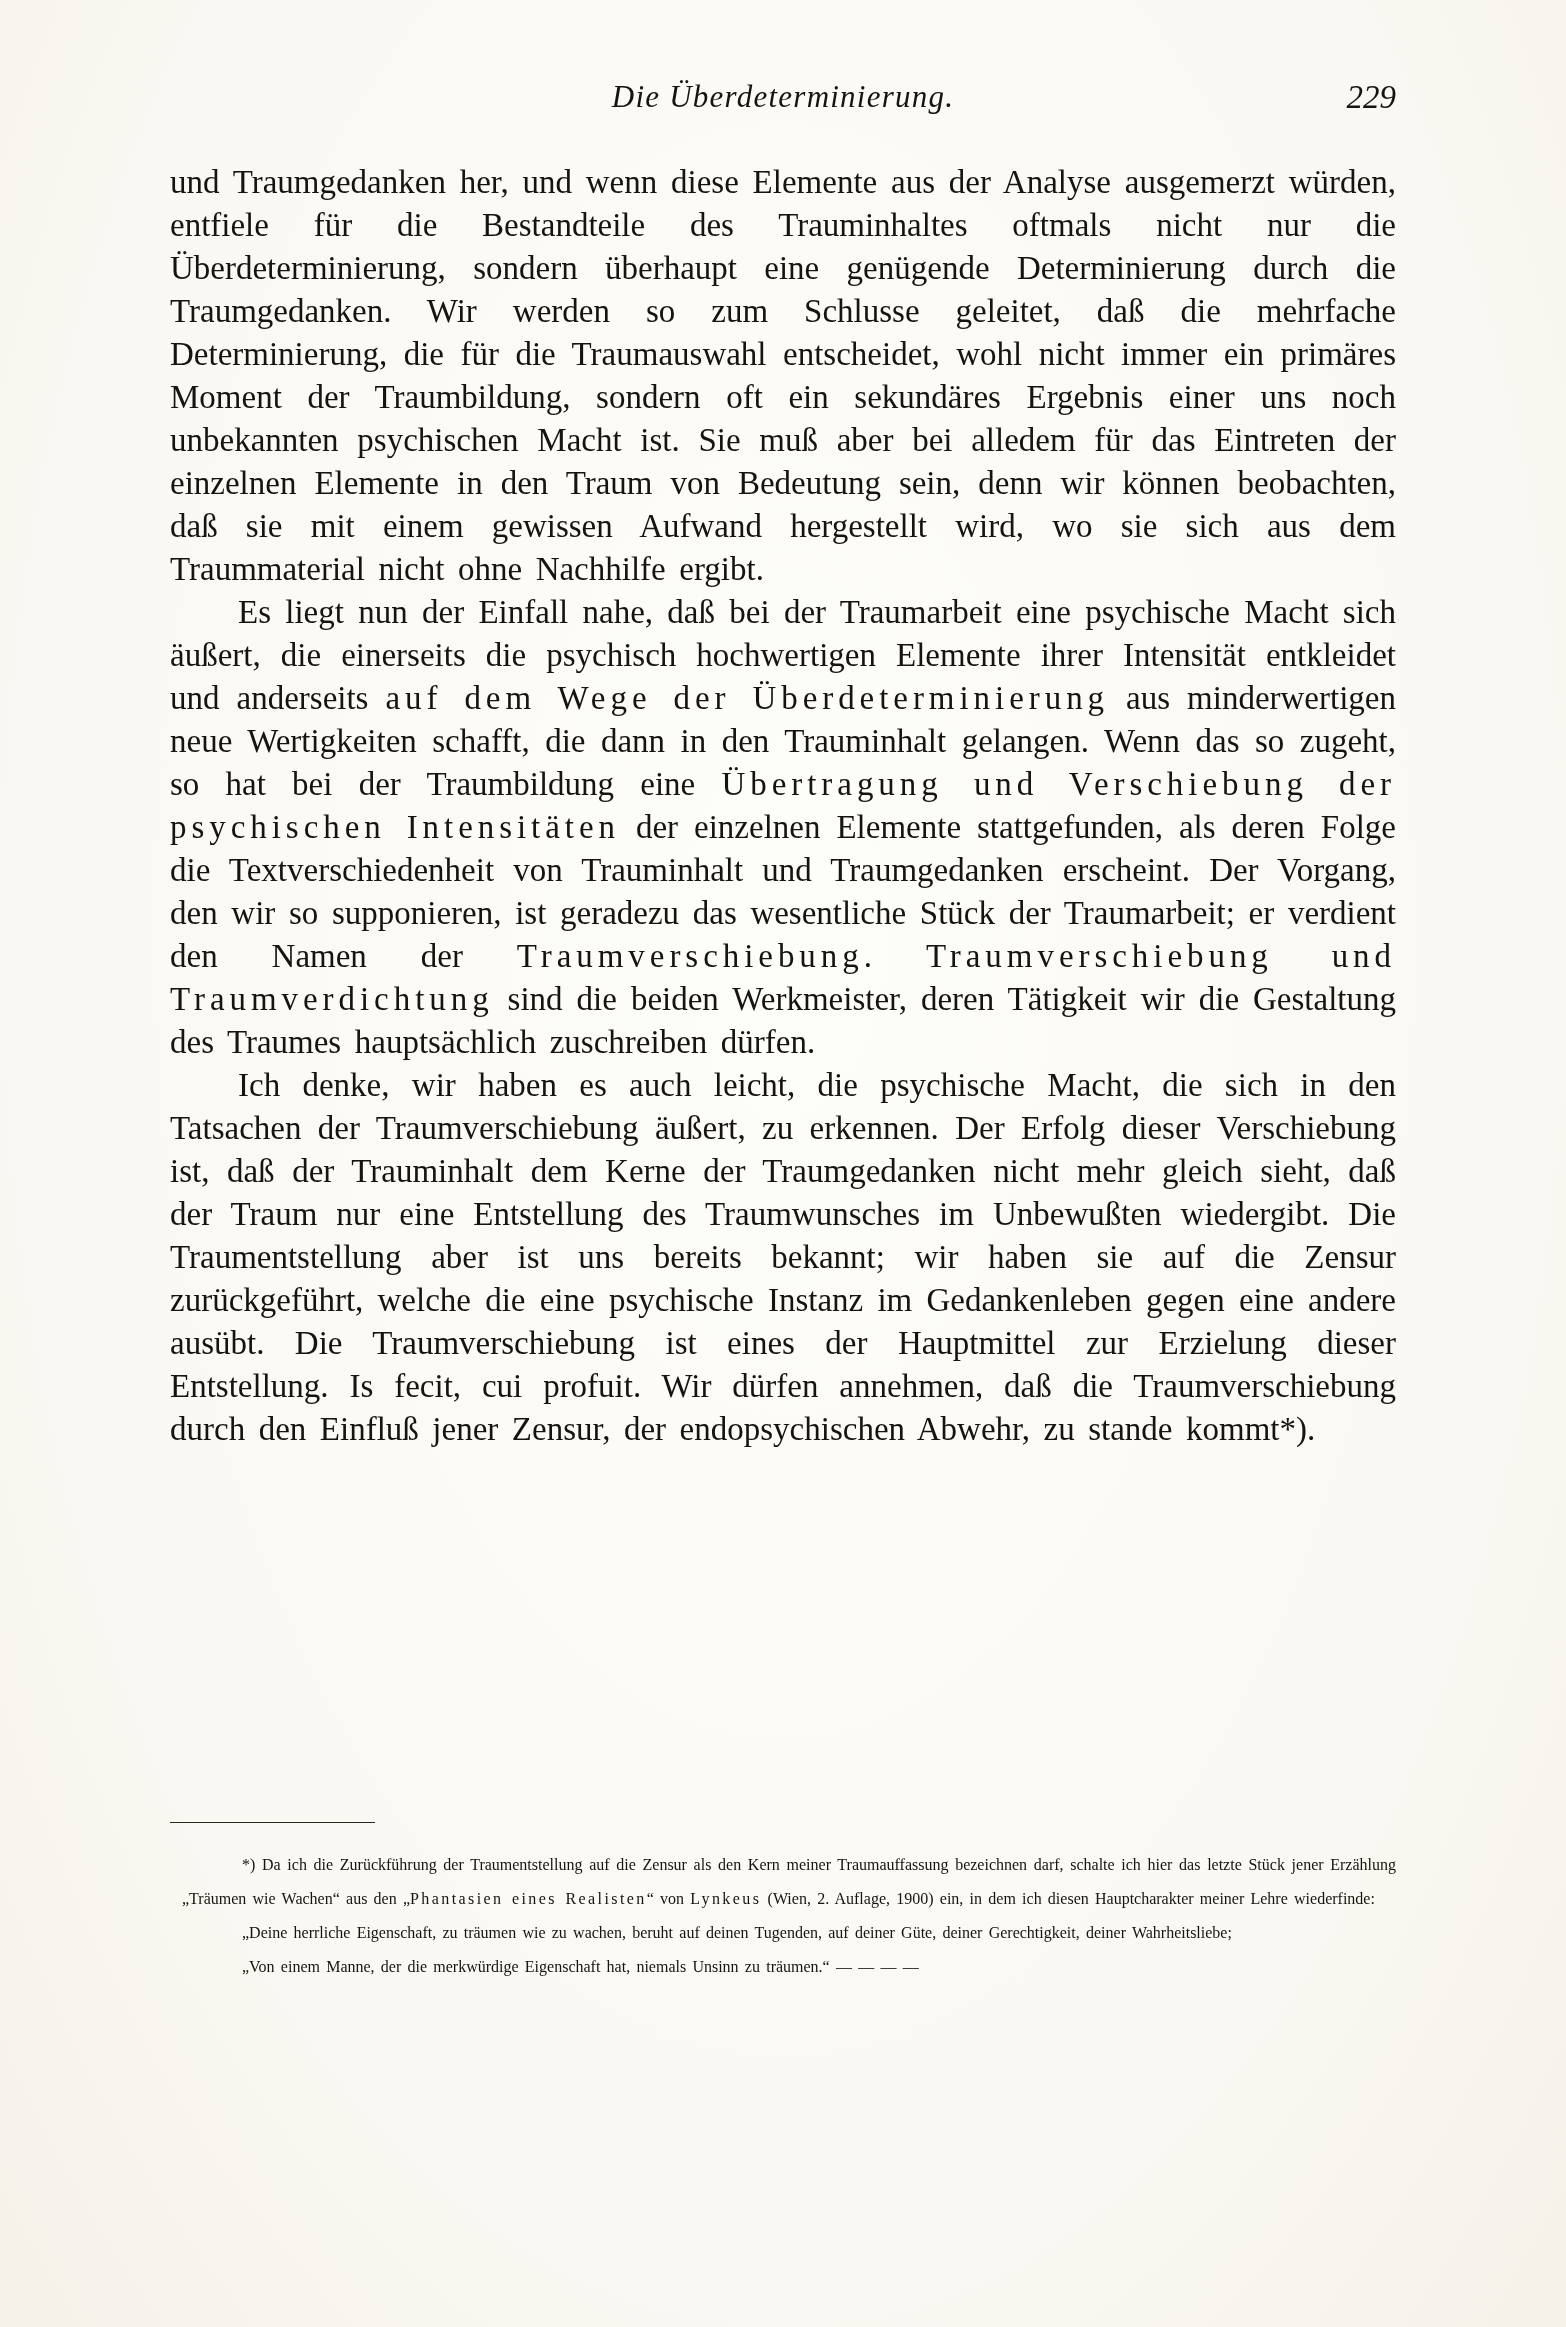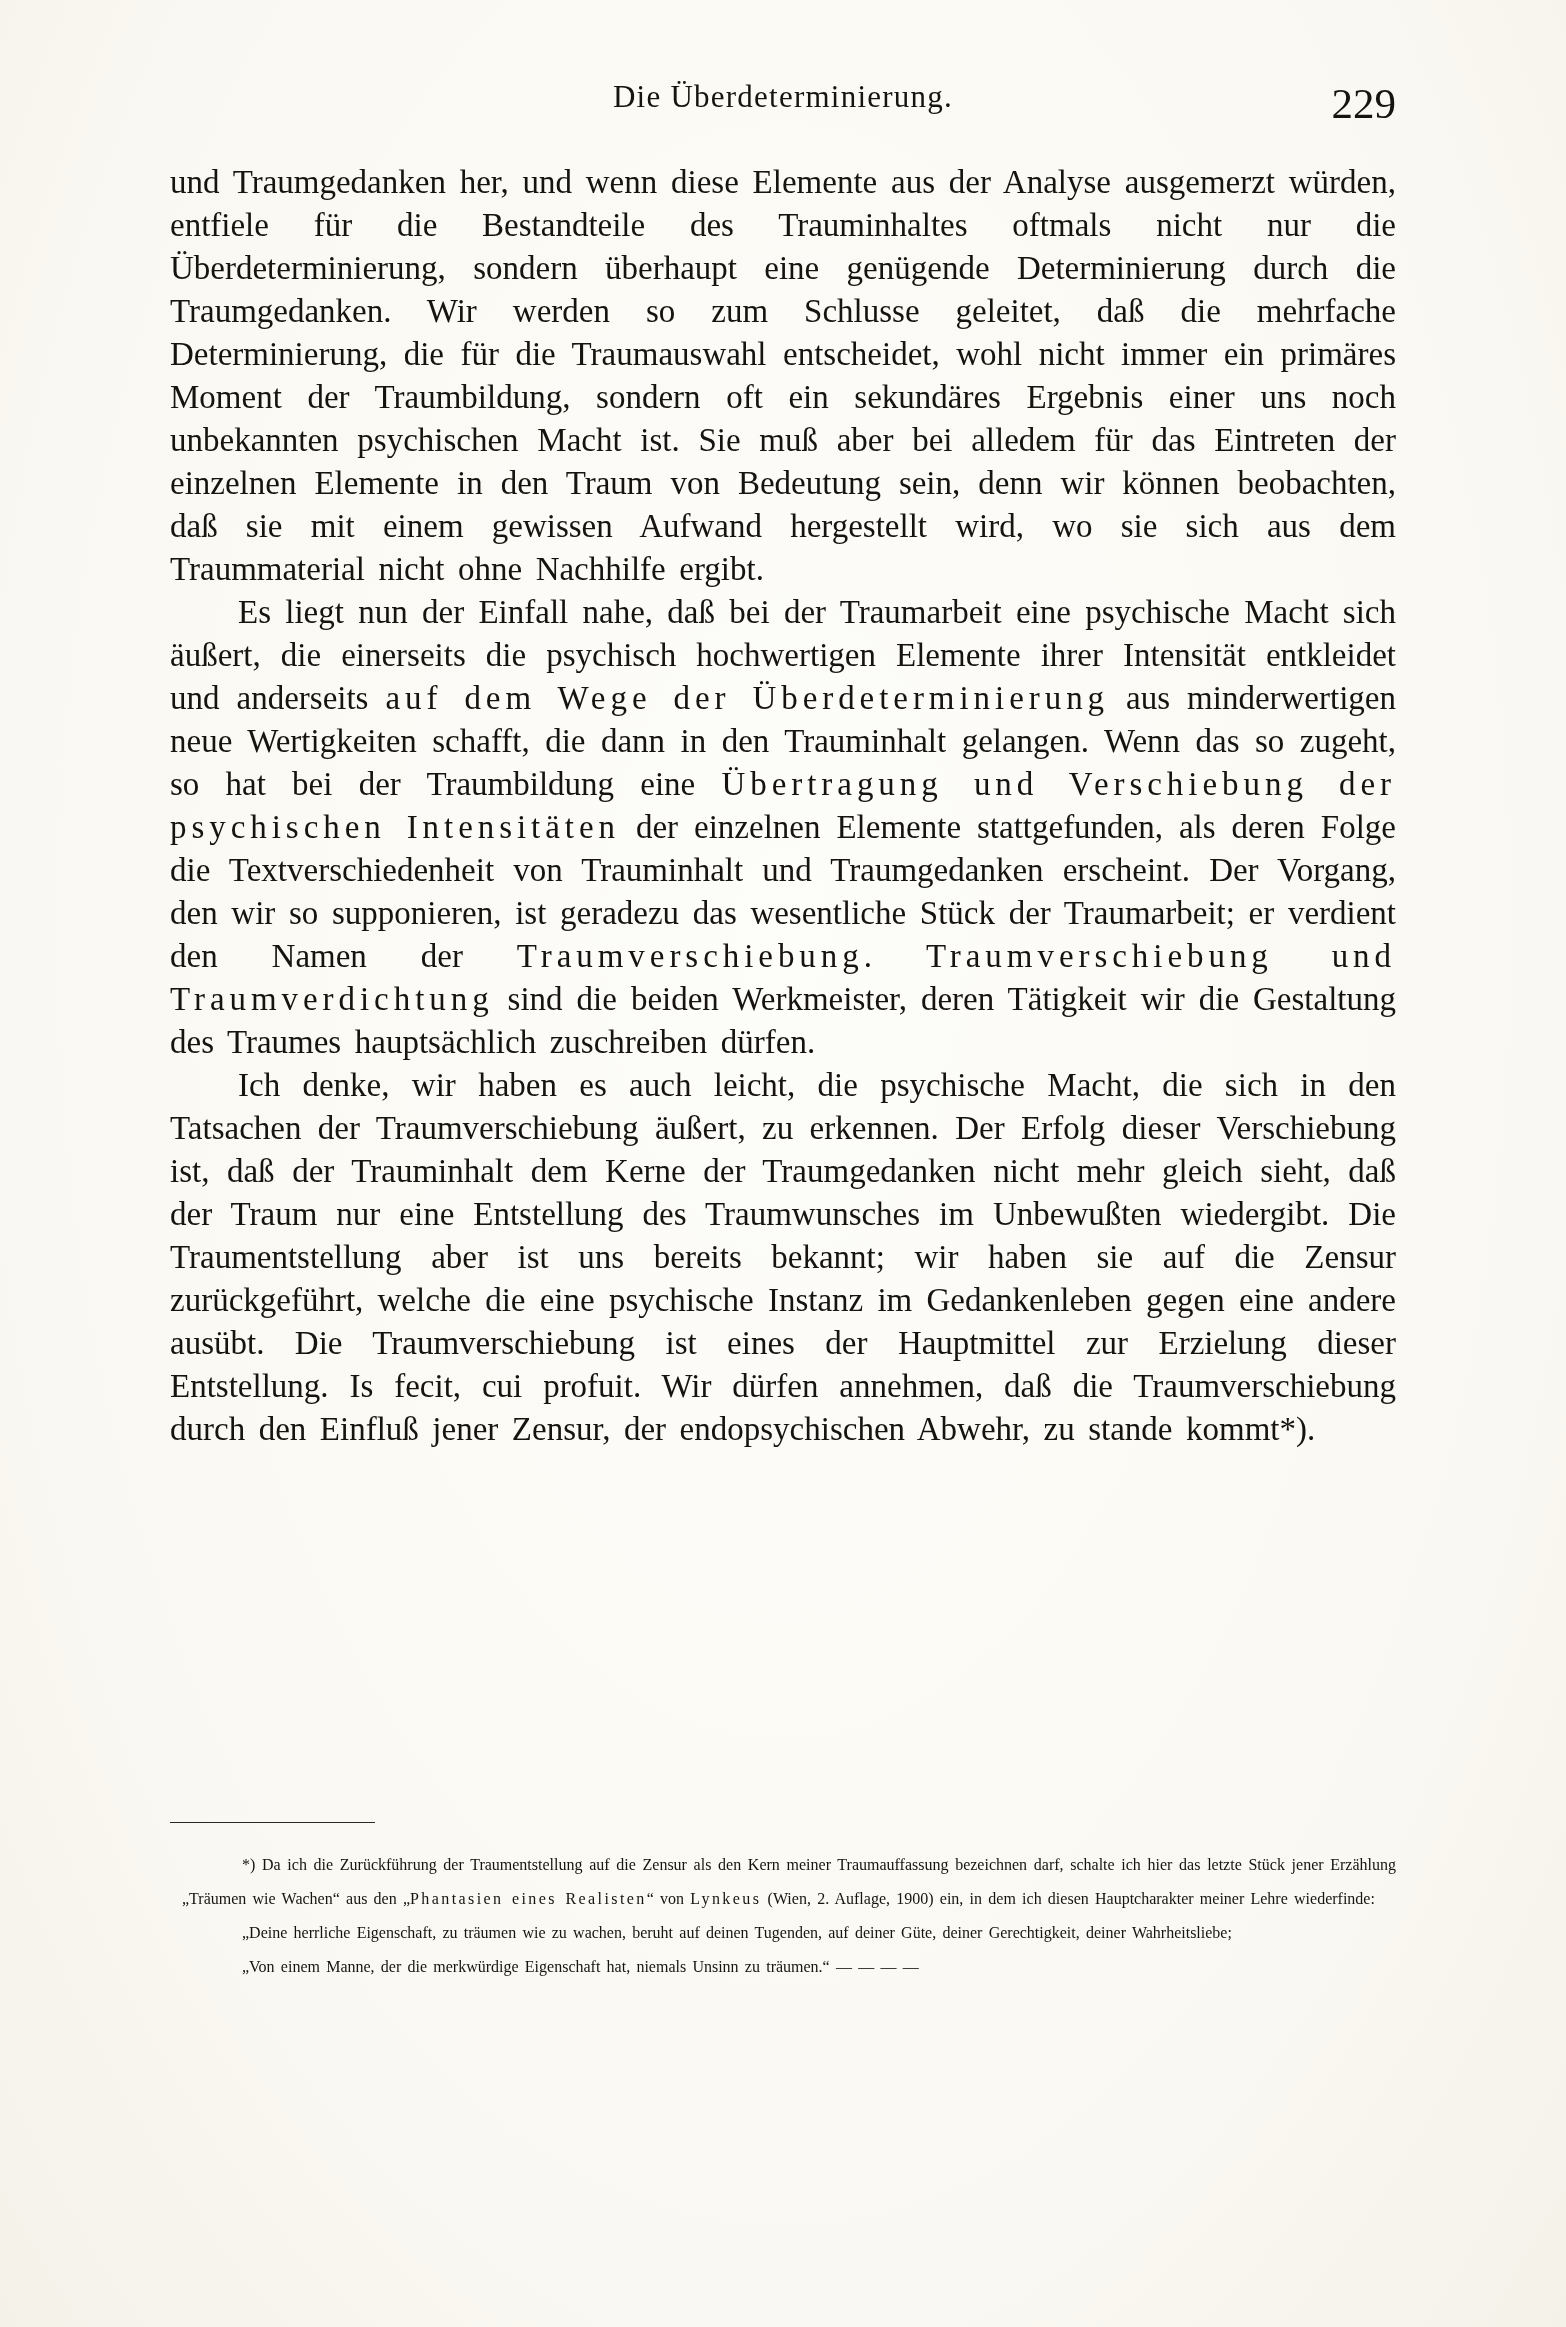--- a/index.html
+++ b/index.html
@@ -18,32 +18,33 @@
   .content {
     position: absolute;
     left: 170px;
     top: 79px;
     width: 1226px;
   }
   .page-header {
     position: relative;
     height: 41px;
     margin-bottom: 41px;
+    font-style: italic;
   }
   .running-title {
     display: block;
     text-align: center;
     font-size: 31px;
     letter-spacing: 0.04em;
   }
   .page-number {
     position: absolute;
     right: 0;
     top: 0;
-    font-size: 43px;
+    font-size: 33px;
   }
   .body-text {
     min-height: 1644px;
   }
   .body-text p {
     font-size: 33px;
     line-height: 43px;
     text-align: justify;
     word-spacing: 0.16em;
     hyphens: auto;

